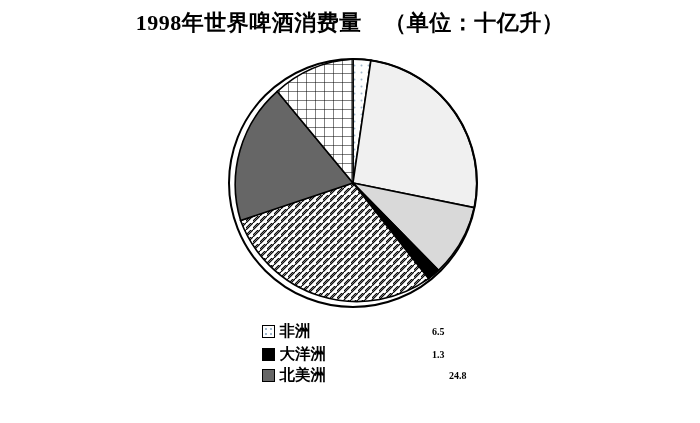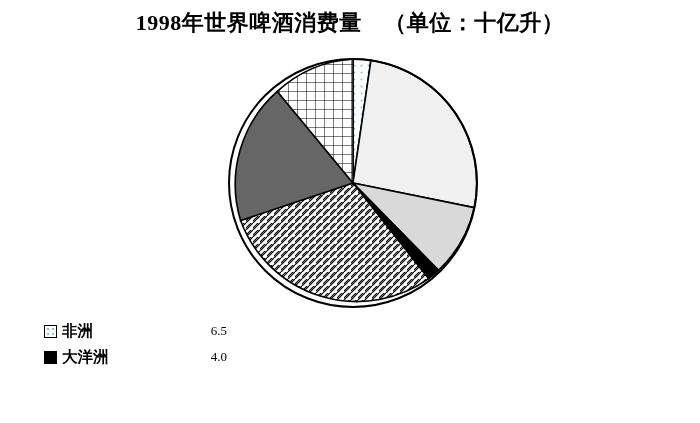--- a/index.html
+++ b/index.html
@@ -44,21 +44,21 @@
   }
   .legend {
     position: absolute;
     left: 44px;
     top: 318px;
     width: 640px;
     height: 90px;
   }
   .legend-row {
     display: flex;
-    flex-direction: row;
+    flex-direction: column;
     height: 26px;
     align-items: center;
   }
   .legend-cell {
     display: flex;
     flex-direction: row;
     align-items: center;
     width: 205px;
     height: 26px;
   }
@@ -73,22 +73,22 @@
     background-repeat: repeat;
   }
   .legend-label {
     font-family: "Liberation Serif", serif;
     font-weight: bold;
     font-size: 15.5px;
     white-space: nowrap;
   }
   .legend-value {
     font-family: "Liberation Serif", serif;
-    font-weight: normal;
-    font-size: 13px;
+    font-weight: bold;
+    font-size: 10px;
     margin-left: auto;
     padding-right: 22px;
     white-space: nowrap;
     text-align: right;
   }
   .legend-cell.narrow .legend-value { padding-right: 0; }
 </style>
 </head>
 <body>
 
@@ -138,19 +138,24 @@
         <span class="swatch" style="background-image:radial-gradient(circle at 3px 3px, #9fb7cc 0.8px, transparent 1px);background-size:5px 5px;"></span>
         <span class="legend-label">非洲</span>
         <span class="legend-value">6.5</span>
       </div>
     </div>
 
     <div class="legend-row">
       <div class="legend-cell">
         <span class="swatch" style="background-color:#000000;"></span>
         <span class="legend-label">大洋洲</span>
-        <span class="legend-value">4.0</span>
+        <span class="legend-value">1.3</span>
+      </div>
+      <div class="legend-cell narrow">
+        <span class="swatch" style="background-color:#666666;"></span>
+        <span class="legend-label">北美洲</span>
+        <span class="legend-value">24.8</span>
       </div>
     </div>
 
 
   </div>
 </div>
 
 </body></html>

